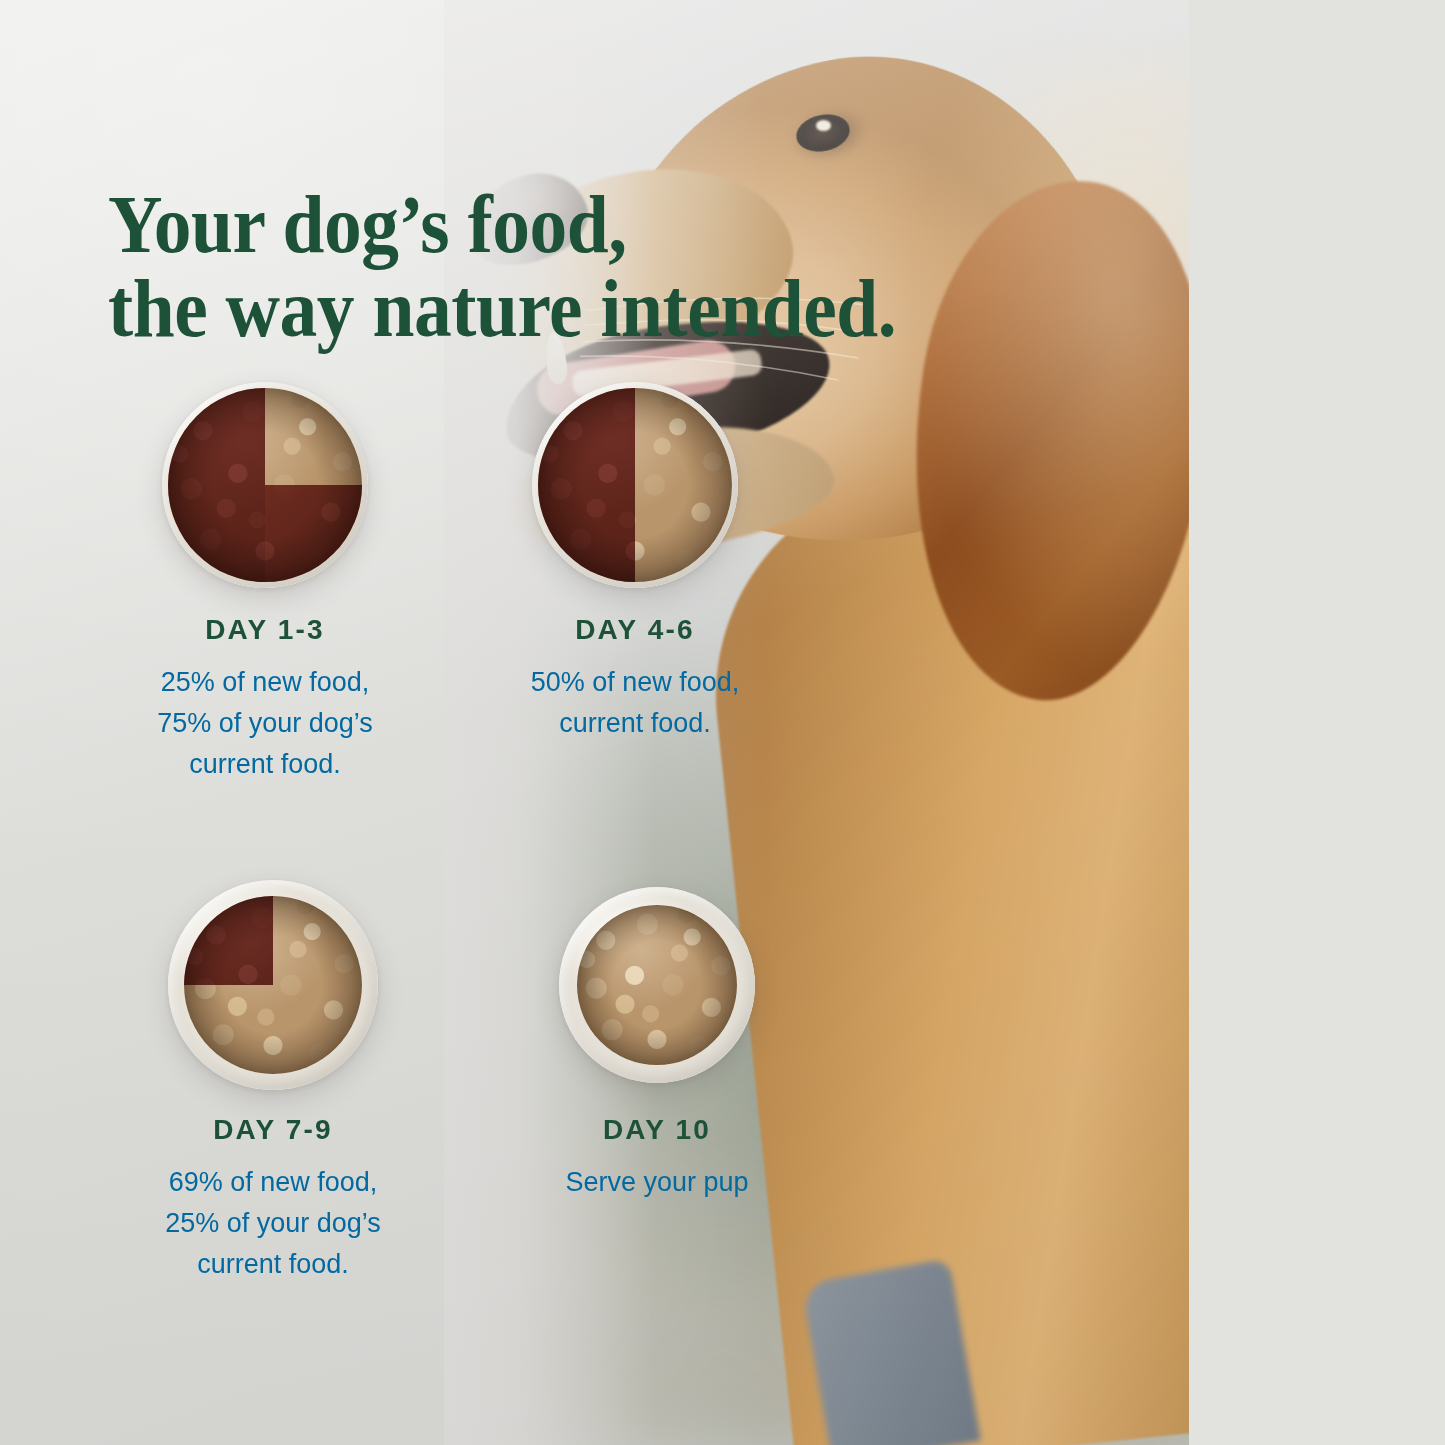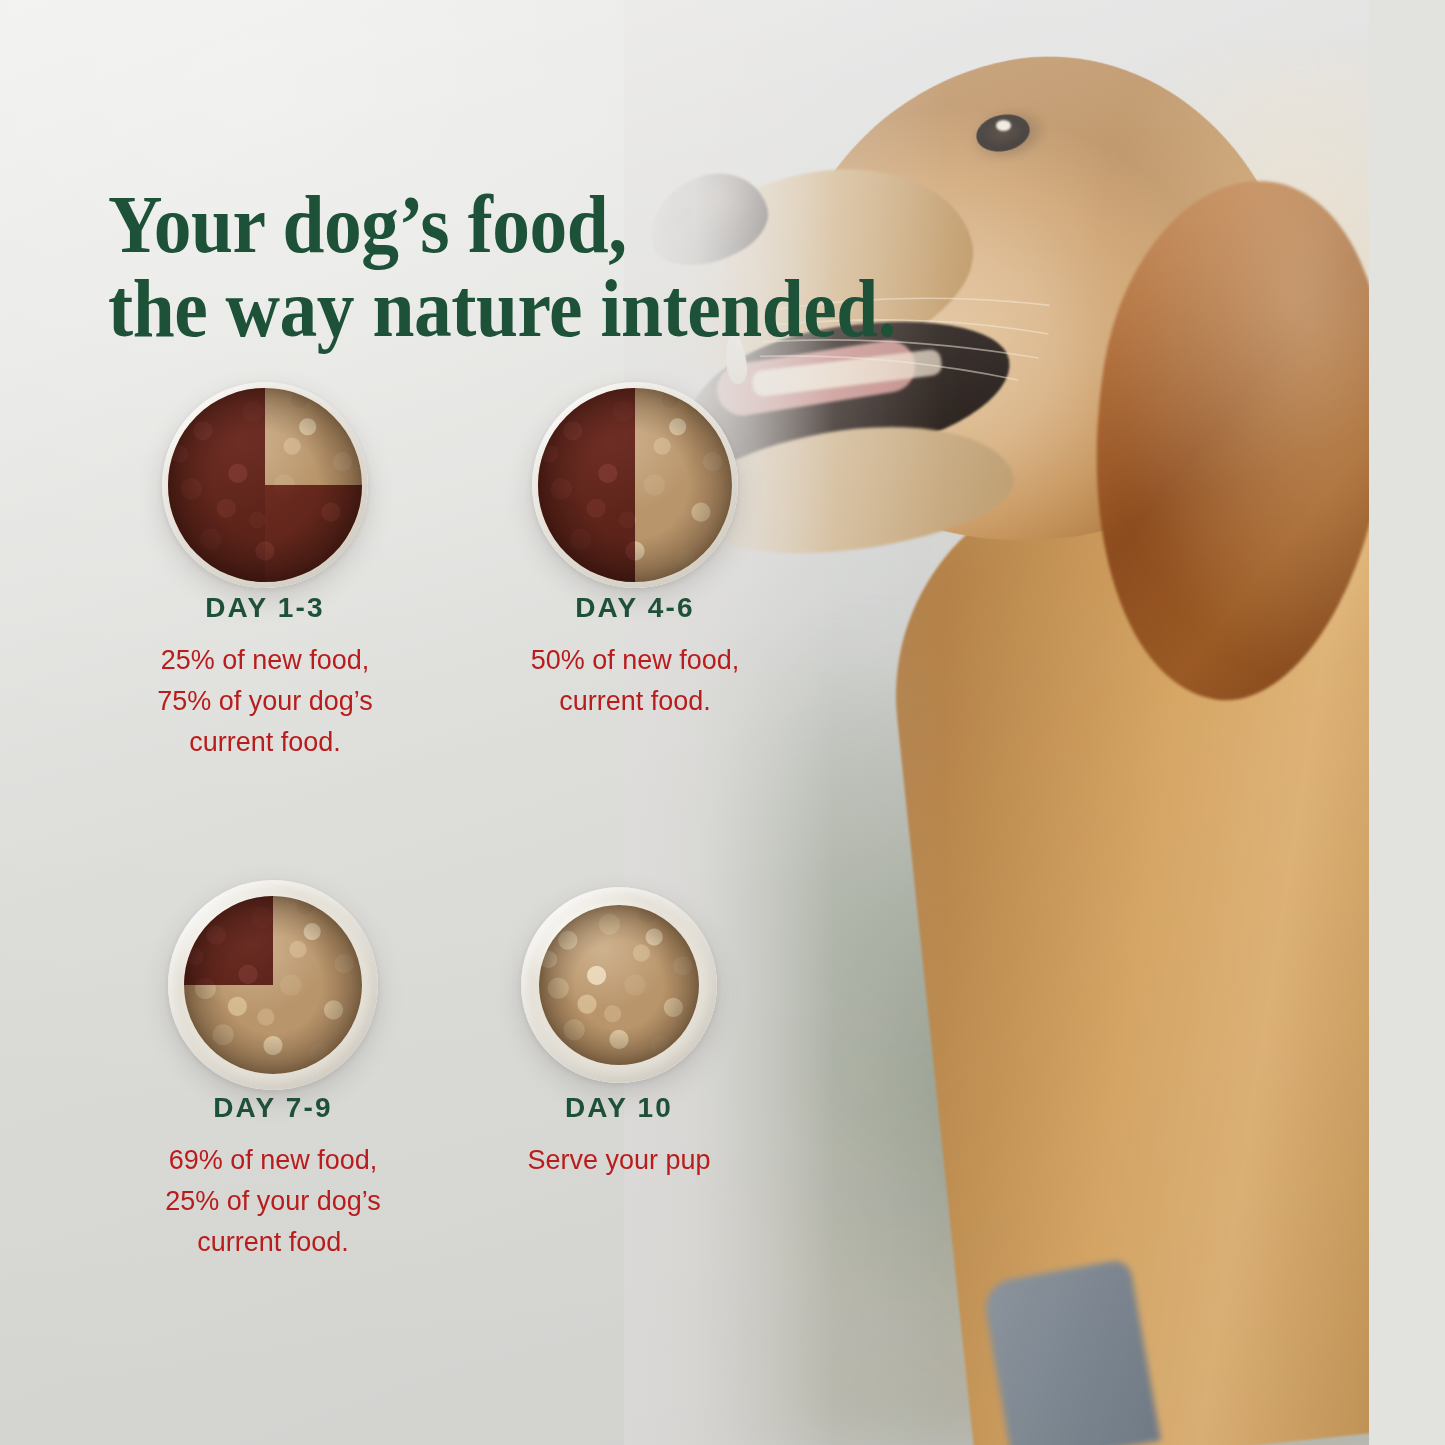--- a/index.html
+++ b/index.html
@@ -1,21 +1,21 @@
 <!DOCTYPE html>
 <html><head>
 <meta charset="utf-8">
 <style>
   html,body{margin:0;padding:0;}
   body{
     width:1445px;height:1445px;overflow:hidden;
     font-family:"Liberation Sans", sans-serif;
     background:#e2e2df;
   }
-  .stage{position:relative;width:1369px;height:1445px;overflow:hidden;}
+  .stage{position:relative;width:1189px;height:1445px;overflow:hidden;}
 
   
   .bg-base{
     position:absolute;inset:0;
     background:
       radial-gradient(120% 90% at 18% 6%, #e6e6e3 0%, #dededb 45%, #d8d8d5 100%);
   }
   .bg-sheen{
     position:absolute;inset:0;
     background:linear-gradient(160deg, rgba(255,255,255,.55) 0%, rgba(255,255,255,0) 48%,
@@ -177,21 +177,21 @@
     transform:scaleX(.92);transform-origin:left top;
   }
   .headline span{display:block;}
 
   
   .steps{position:absolute;left:0;top:0;width:860px;height:1445px;}
   .step{position:absolute;width:370px;text-align:center;}
   .step.s1{left:80px;top:378px;}
   .step.s2{left:450px;top:378px;}
   .step.s3{left:88px;top:878px;}
-  .step.s4{left:434px;top:878px;}
+  .step.s4{left:472px;top:878px;}
 
   .bowl-wrap{position:relative;height:214px;display:flex;align-items:center;justify-content:center;}
   .bowl{
     position:relative;border-radius:50%;
     background:#f3f1ec;
     box-shadow:0 10px 26px rgba(90,85,80,.20), 0 2px 5px rgba(90,85,80,.12);
     overflow:hidden;
   }
   .bowl.b1{width:206px;height:206px;}
   .bowl.b2{width:206px;height:206px;}
@@ -247,28 +247,29 @@
   .ov-part.tint{background:linear-gradient(140deg,#8a3838,#6f2a2a);}
 
   
   .q-left   {left:0;top:0;width:50%;height:100%;}
   .q-br     {left:50%;top:50%;width:50%;height:50%;}
   
   
   .q-tl     {left:0;top:0;width:50%;height:50%;}
 
   .day{
+    margin-top:22px;
     color:#1d5138;
     font-weight:bold;
     font-size:28px;
     letter-spacing:2.2px;
   }
   .desc{
     margin-top:16px;
-    color:#b91c1c;
+    color:#0369a1;
     font-size:27px;
     line-height:1.52;
     font-weight:400;
   }
   .desc span{display:block;}
 </style>
 </head>
 <body>
 
 <div class="stage">

